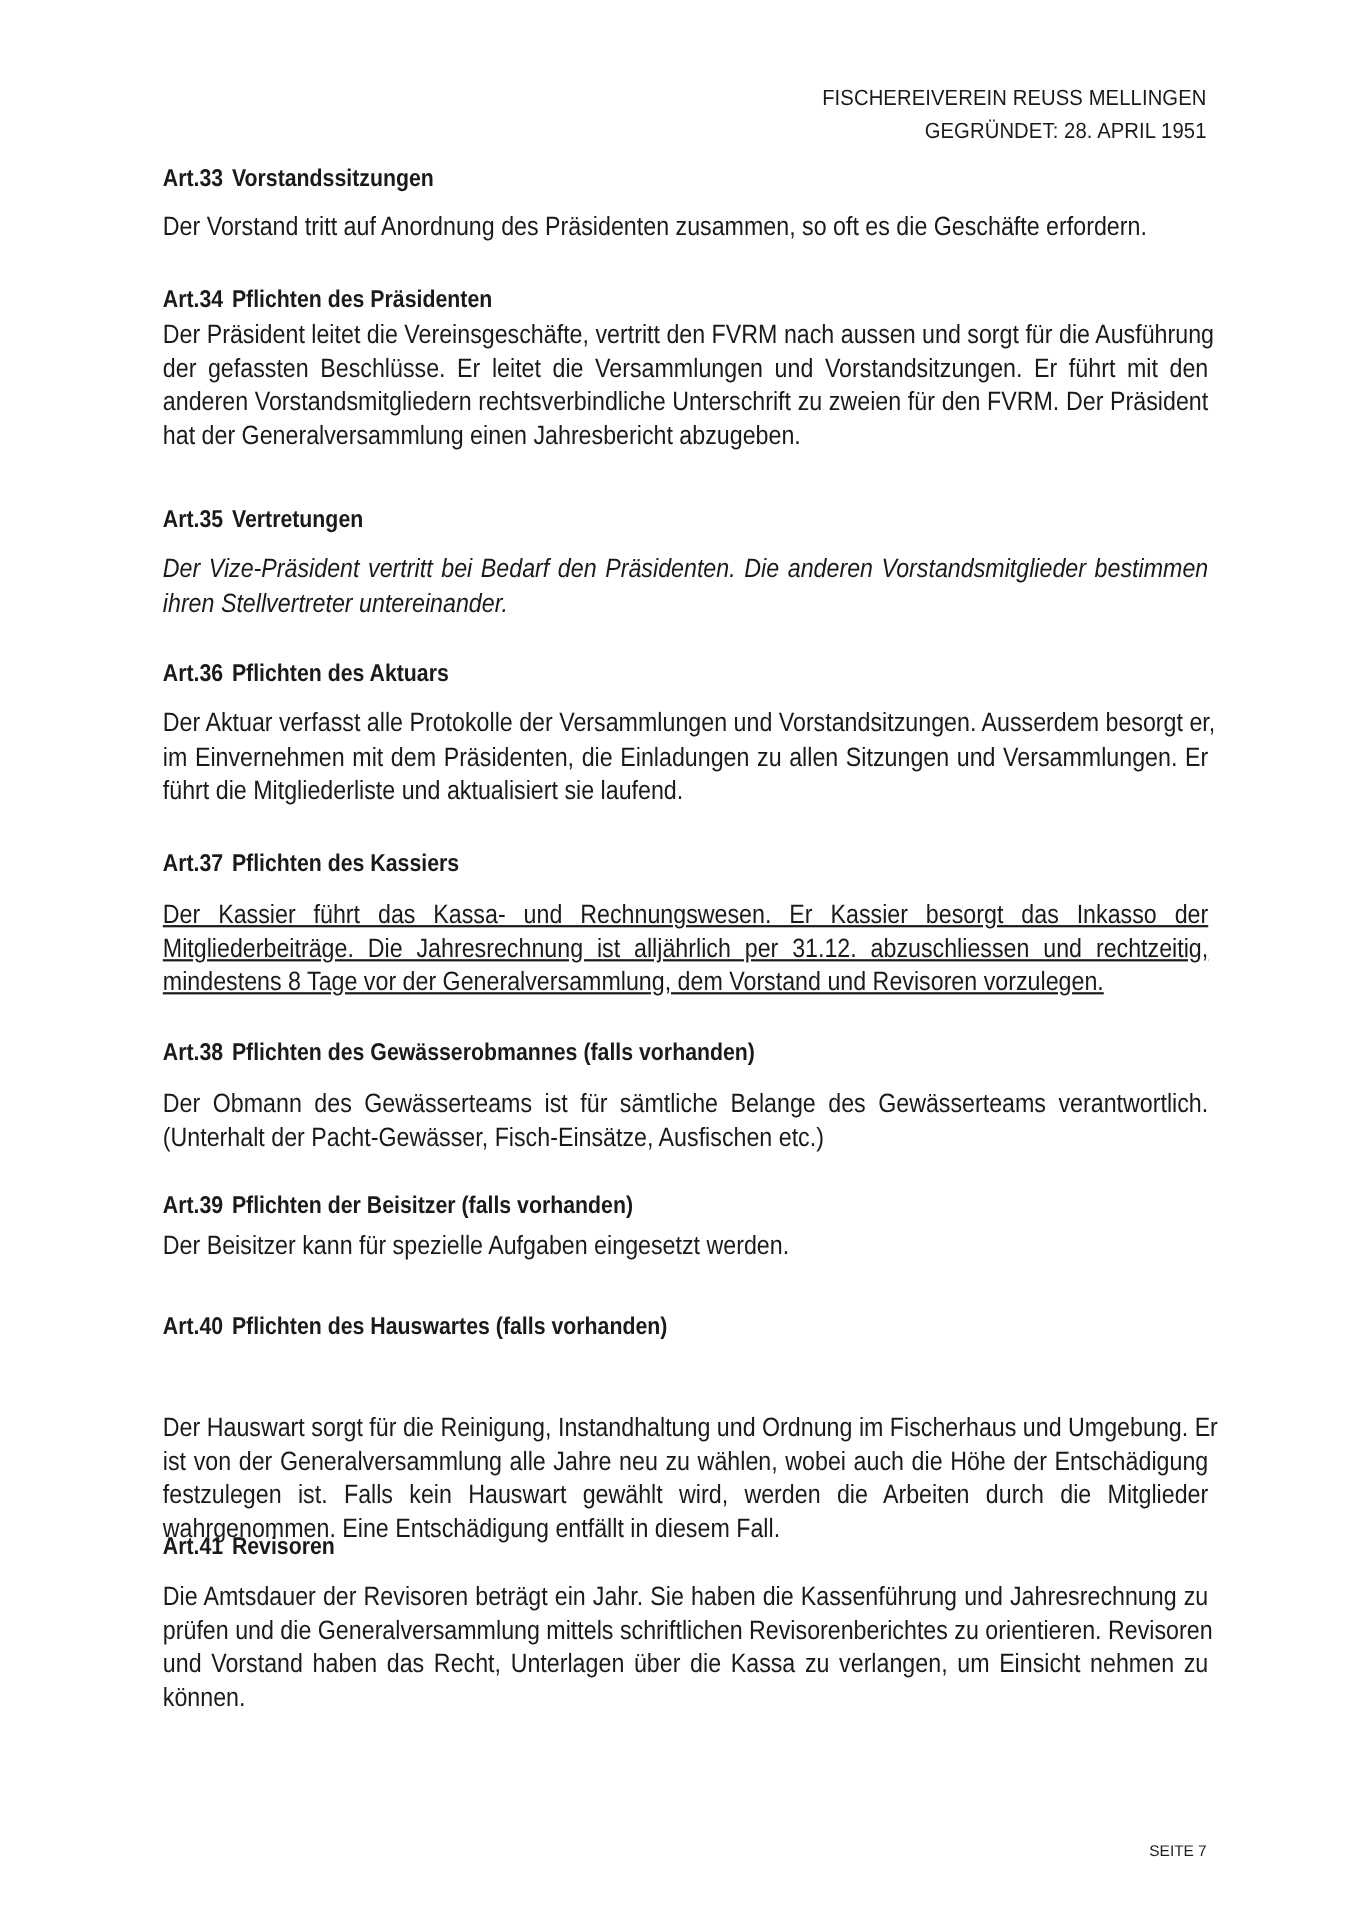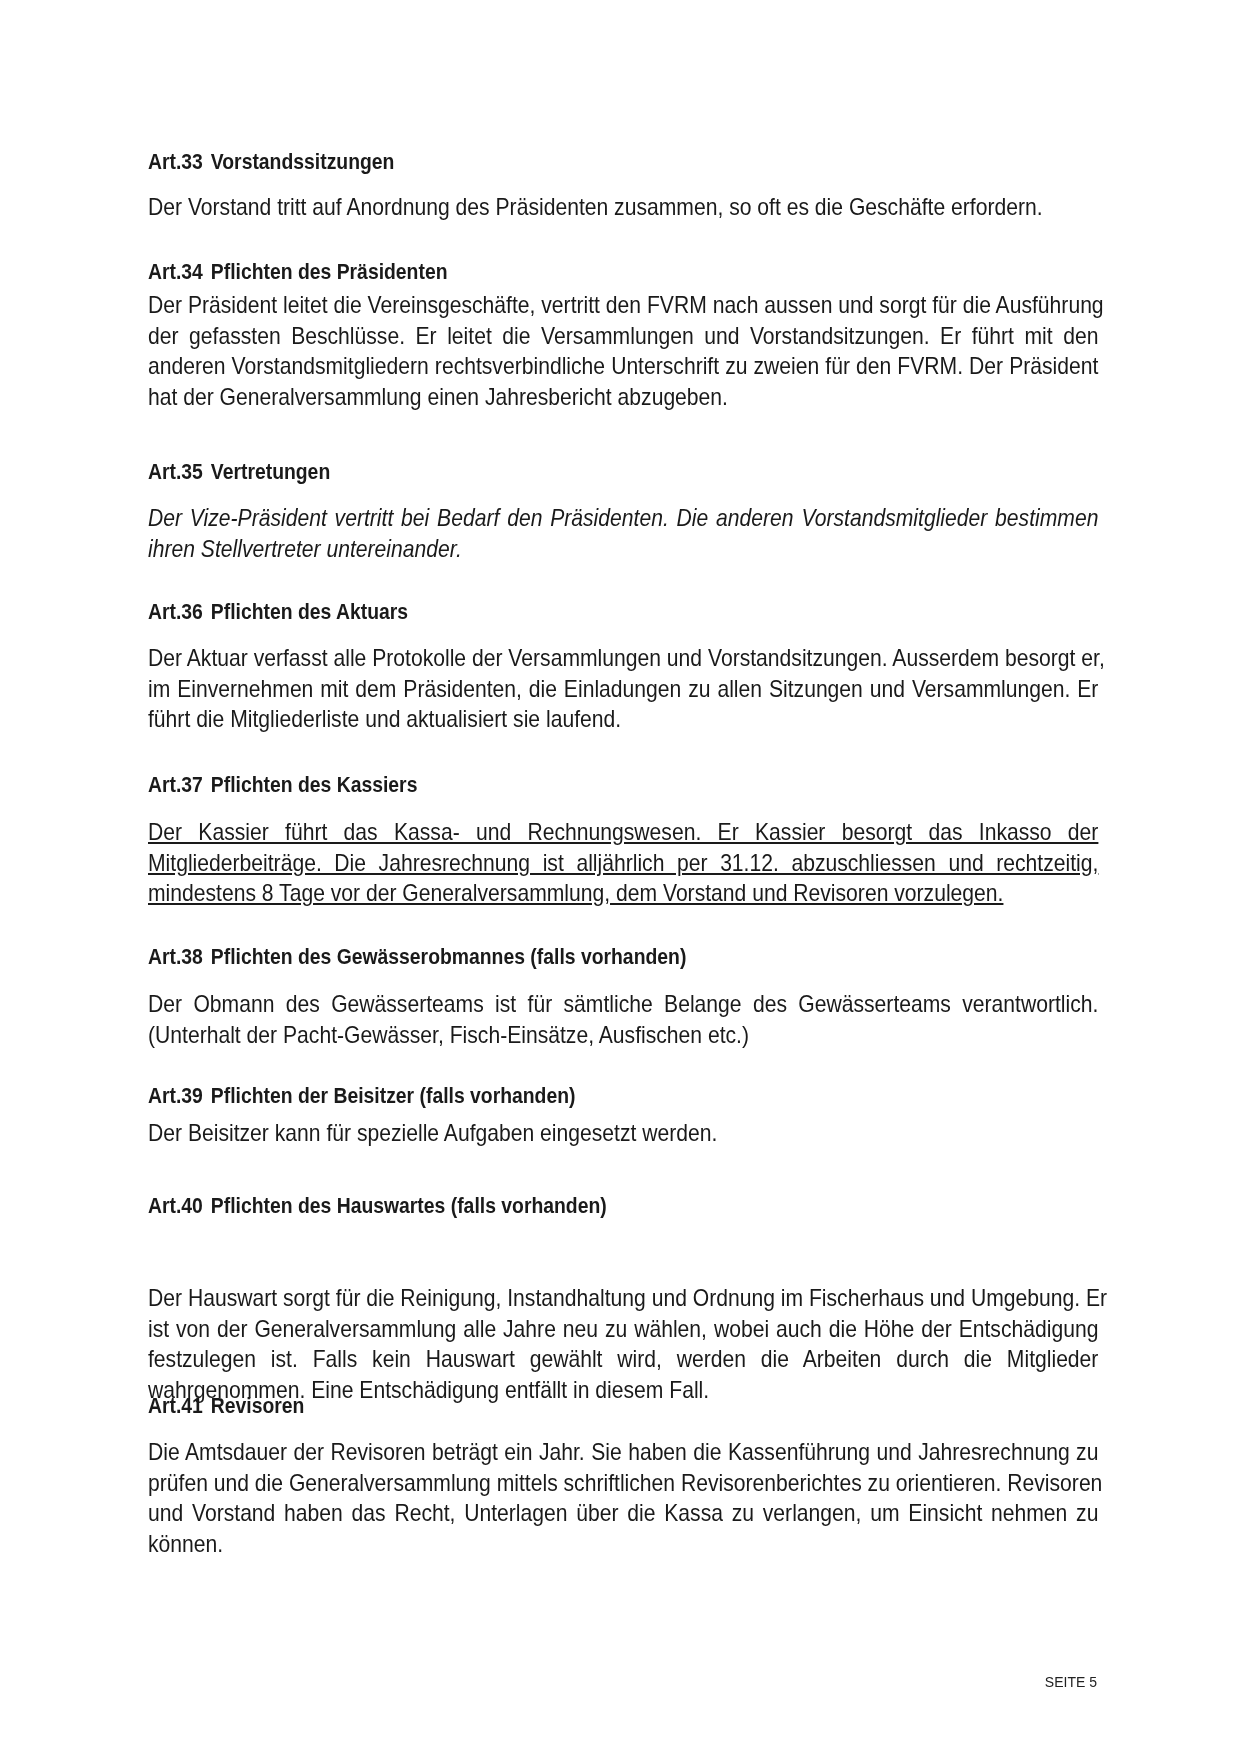--- a/index.html
+++ b/index.html
@@ -90,20 +90,24 @@
       line-height: 18px;
       white-space: nowrap;
       color: #222222;
     }
   </style>
 </head>
 <body>
 
 <div class="page">
 
+  <div class="header">
+    <span class="line">FISCHEREIVEREIN REUSS MELLINGEN</span>
+    <span class="line">GEGRÜNDET: 28. APRIL 1951</span>
+  </div>
 
   <div class="content">
 
     <section class="article" style="top:148px;">
       <div class="art-title">
         <span class="num">Art.33</span><span>Vorstandssitzungen</span>
       </div>
       <div class="art-body" style="top:44px;">
         <span class="ln last">Der Vorstand tritt auf Anordnung des Präsidenten zusammen, so oft es die Geschäfte erfordern.</span>
       </div>
@@ -191,15 +195,15 @@
       <div class="art-body" style="top:45px;">
         <span class="ln">Die Amtsdauer der Revisoren beträgt ein Jahr. Sie haben die Kassenführung und Jahresrechnung zu</span>
         <span class="ln">prüfen und die Generalversammlung mittels schriftlichen Revisorenberichtes zu orientieren. Revisoren</span>
         <span class="ln">und Vorstand haben das Recht, Unterlagen über die Kassa zu verlangen, um Einsicht nehmen zu</span>
         <span class="ln last">können.</span>
       </div>
     </section>
 
   </div>
 
-  <div class="footer">SEITE 5</div>
+  <div class="footer">SEITE 7</div>
 
 </div>
 
 </body></html>

